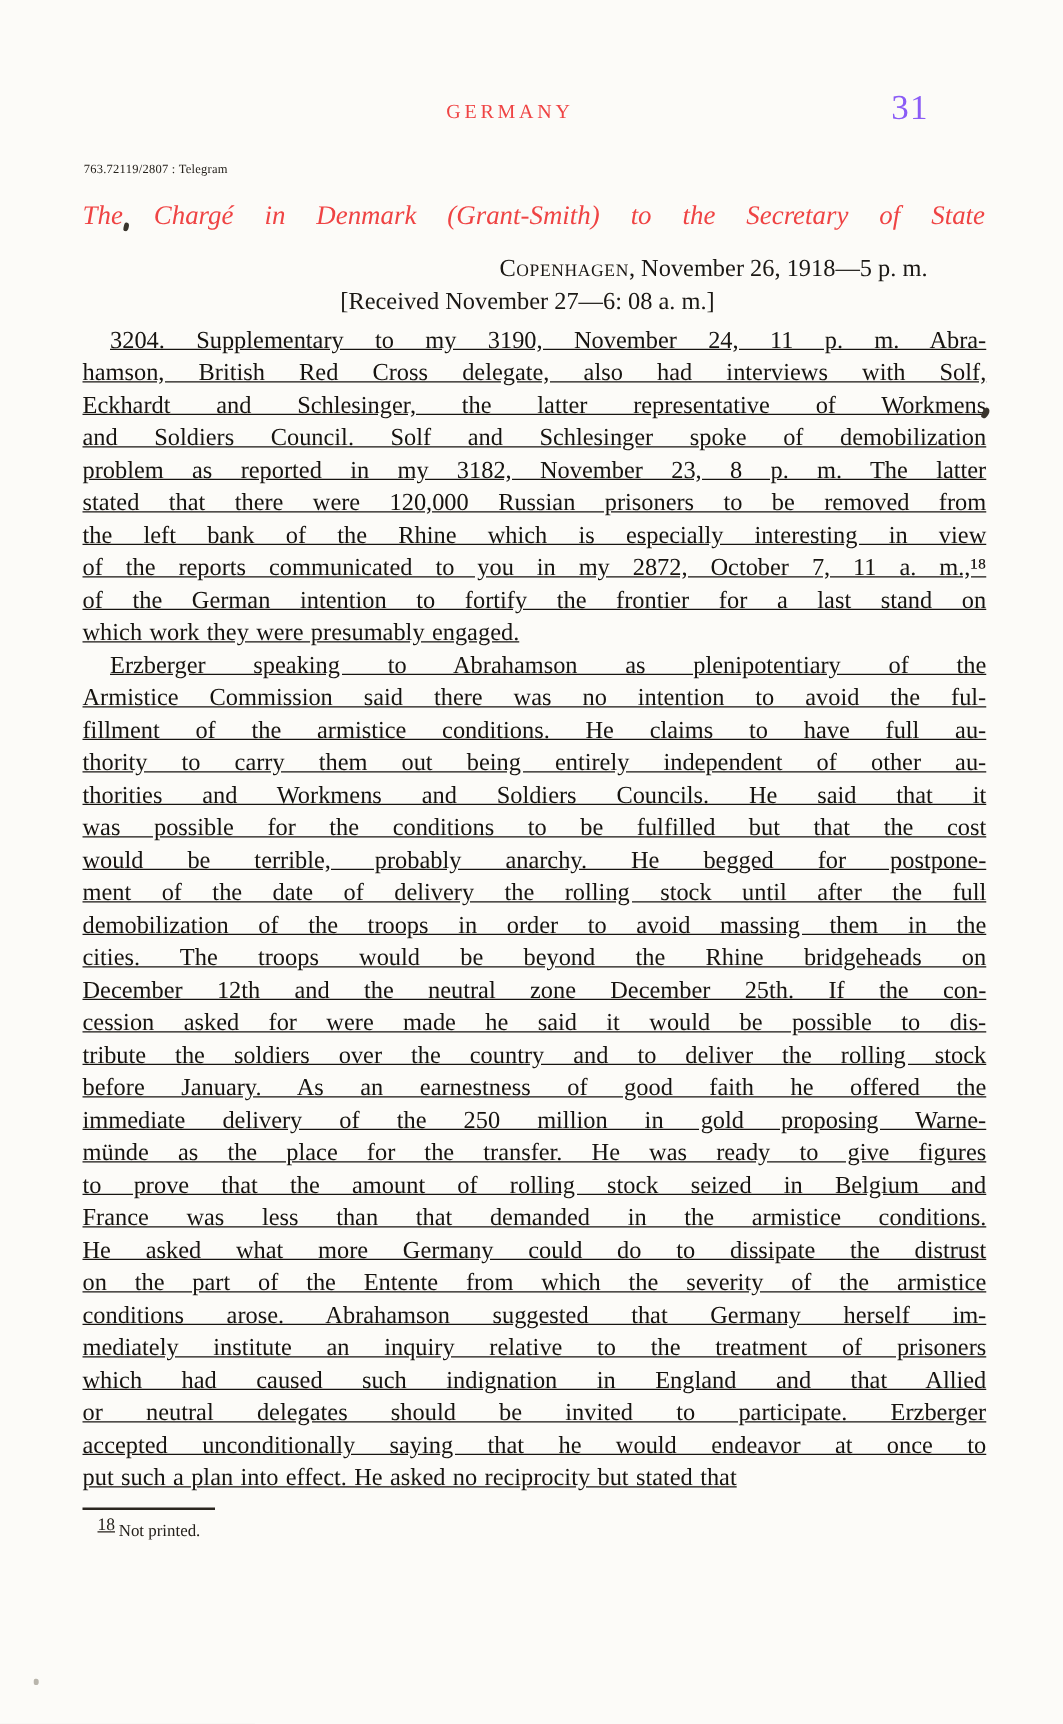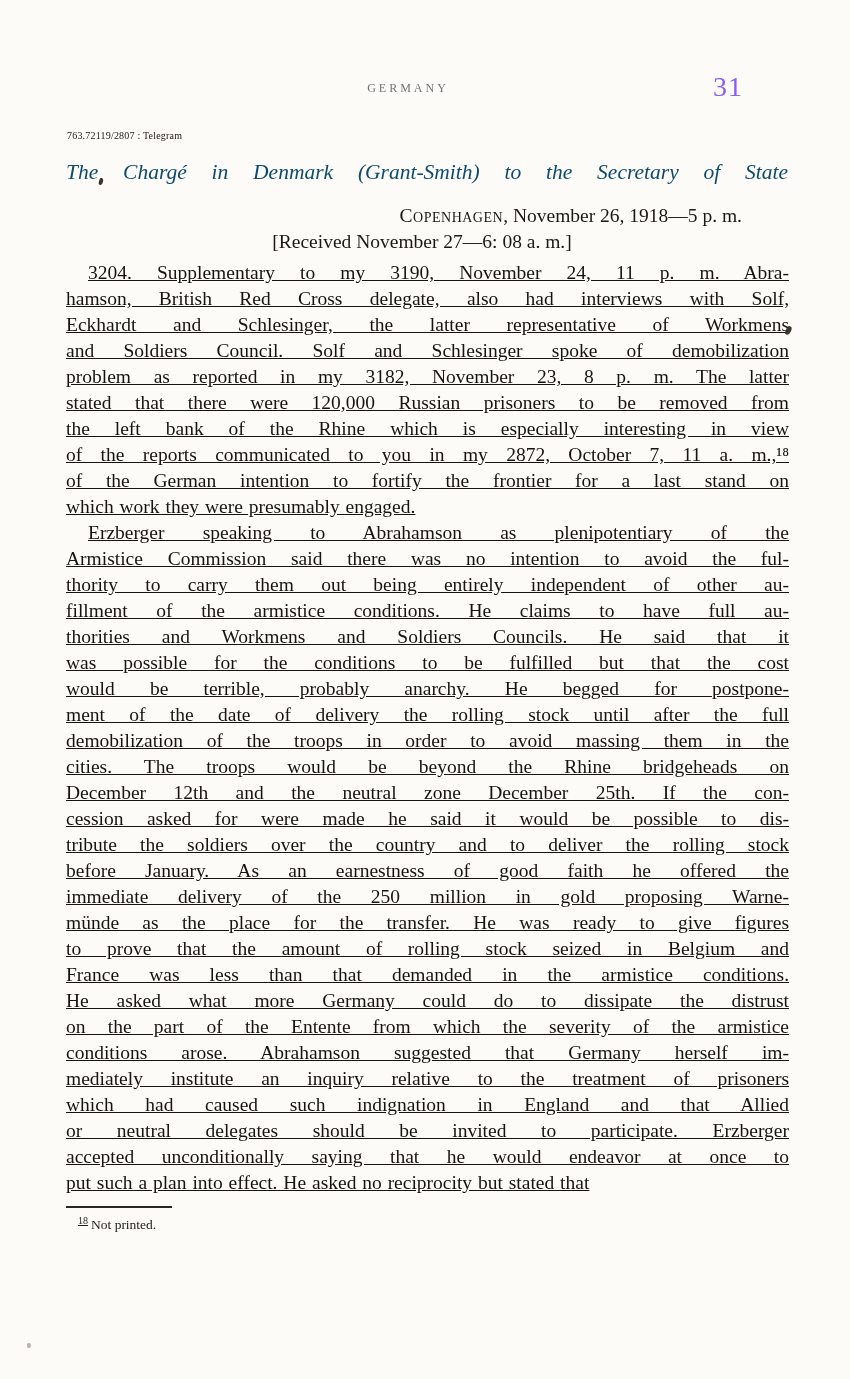--- a/index.html
+++ b/index.html
@@ -11,39 +11,39 @@
   .page {
     position: relative;
     width: 850px; height: 1379px;
     background: #fcfbf8;
     color: #1b1814;
     overflow: hidden;
   }
   .running-head {
     position: absolute; top: 81px; left: 0; width: 816px;
     text-align: center;
-    font-size: 12px; letter-spacing: 3px;
-    color: #737373;
+    font-size: 16px; letter-spacing: 3px;
+    color: #ef4444;
   }
   .page-number {
     position: absolute; top: 71px; right: 107px;
     font-size: 28px; letter-spacing: 1px;
     color: #8b5cf6;
   }
   .file-ref {
     position: absolute; top: 130px; left: 67px;
     font-size: 10px; letter-spacing: 0.2px;
     color: #24201a;
   }
   .doc-heading {
     position: absolute; top: 160px; left: 66px; width: 722px;
     font-style: italic;
     font-size: 21.5px;
     text-align: justify; text-align-last: justify;
-    color: #0c4a6e;
+    color: #ef4444;
   }
   .dateline {
     position: absolute; top: 205px; left: 66px; width: 676px;
     text-align: right;
     font-size: 19.5px;
   }
   .dateline .smallcaps { font-variant: small-caps; letter-spacing: 0.5px; margin-left: 48px; }
   .received-line {
     position: absolute; top: 231px; left: 66px; width: 712px;
     text-align: center;
@@ -66,21 +66,21 @@
     position: absolute; top: 1206px; left: 66px; width: 106px;
     border: 0; border-top: 2.5px solid #2a2620;
     margin: 0;
   }
   .footnote {
     position: absolute; top: 1217px; left: 66px; width: 680px;
     font-size: 13.5px;
     text-indent: 12px;
     color: #24201a;
   }
-  .footnote sup { font-size: 10px; line-height: 0; margin-right: 3px; text-decoration: underline; }
+  .footnote sup { font-size: 14px; line-height: 0; margin-right: 3px; text-decoration: underline; }
   .ink-speck {
     position: absolute; background: #3a352d; border-radius: 40% 60% 60% 40%;
   }
   .speck-heading { left: 99px; top: 178px; width: 4px; height: 7px; transform: rotate(14deg); }
   .speck-margin  { left: 786px; top: 326px; width: 5px; height: 9px; transform: rotate(28deg); }
   .speck-bottom  { left: 27px; top: 1343px; width: 4px; height: 5px; background: #b9b5ac; }
 </style>
 </head>
 <body>
 
@@ -109,22 +109,22 @@
         <div class="line">problem as reported in my 3182, November 23, 8 p. m. The latter</div>
         <div class="line">stated that there were 120,000 Russian prisoners to be removed from</div>
         <div class="line">the left bank of the Rhine which is especially interesting in view</div>
         <div class="line">of the reports communicated to you in my 2872, October 7, 11 a. m.,¹⁸</div>
         <div class="line">of the German intention to fortify the frontier for a last stand on</div>
         <div class="line">which work they were presumably engaged.</div>
       </div>
       <div class="paragraph">
         <div class="line">Erzberger speaking to Abrahamson as plenipotentiary of the</div>
         <div class="line">Armistice Commission said there was no intention to avoid the ful-</div>
+        <div class="line">fillment of the armistice conditions. He claims to have full au-</div>
         <div class="line">thority to carry them out being entirely independent of other au-</div>
-        <div class="line">fillment of the armistice conditions. He claims to have full au-</div>
         <div class="line">thorities and Workmens and Soldiers Councils. He said that it</div>
         <div class="line">was possible for the conditions to be fulfilled but that the cost</div>
         <div class="line">would be terrible, probably anarchy. He begged for postpone-</div>
         <div class="line">ment of the date of delivery the rolling stock until after the full</div>
         <div class="line">demobilization of the troops in order to avoid massing them in the</div>
         <div class="line">cities. The troops would be beyond the Rhine bridgeheads on</div>
         <div class="line">December 12th and the neutral zone December 25th. If the con-</div>
         <div class="line">cession asked for were made he said it would be possible to dis-</div>
         <div class="line">tribute the soldiers over the country and to deliver the rolling stock</div>
         <div class="line">before January. As an earnestness of good faith he offered the</div>

